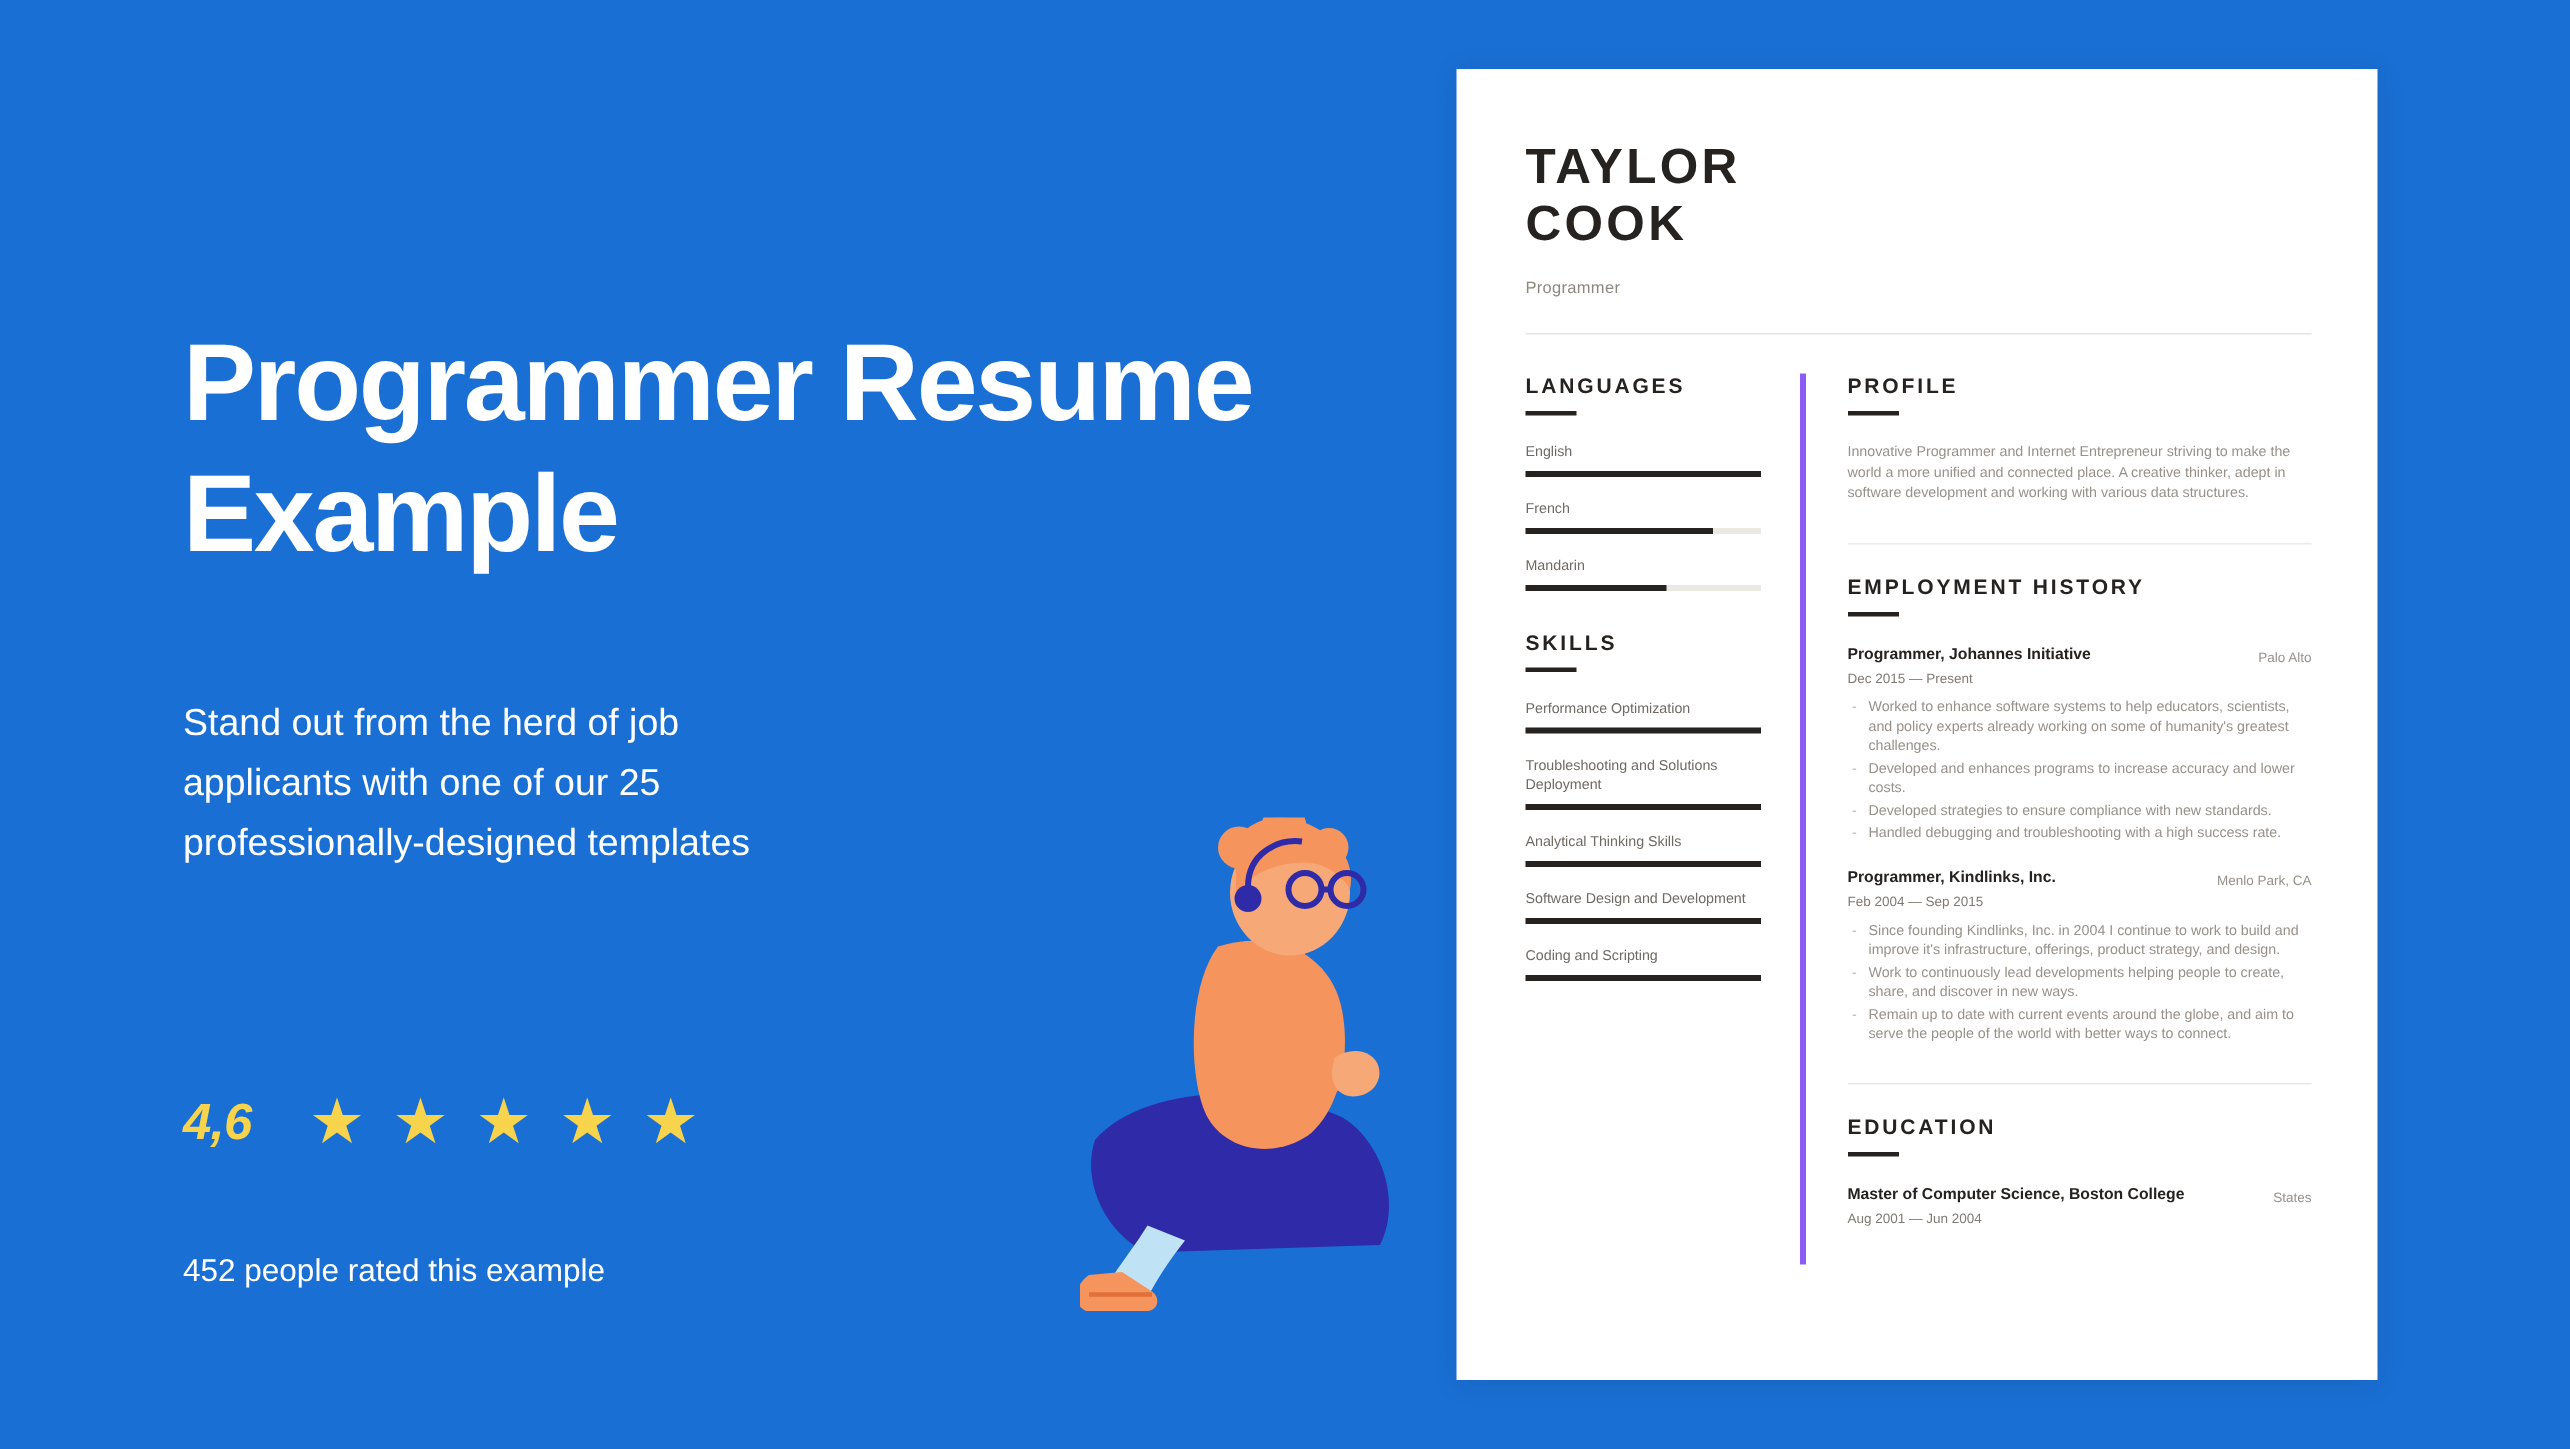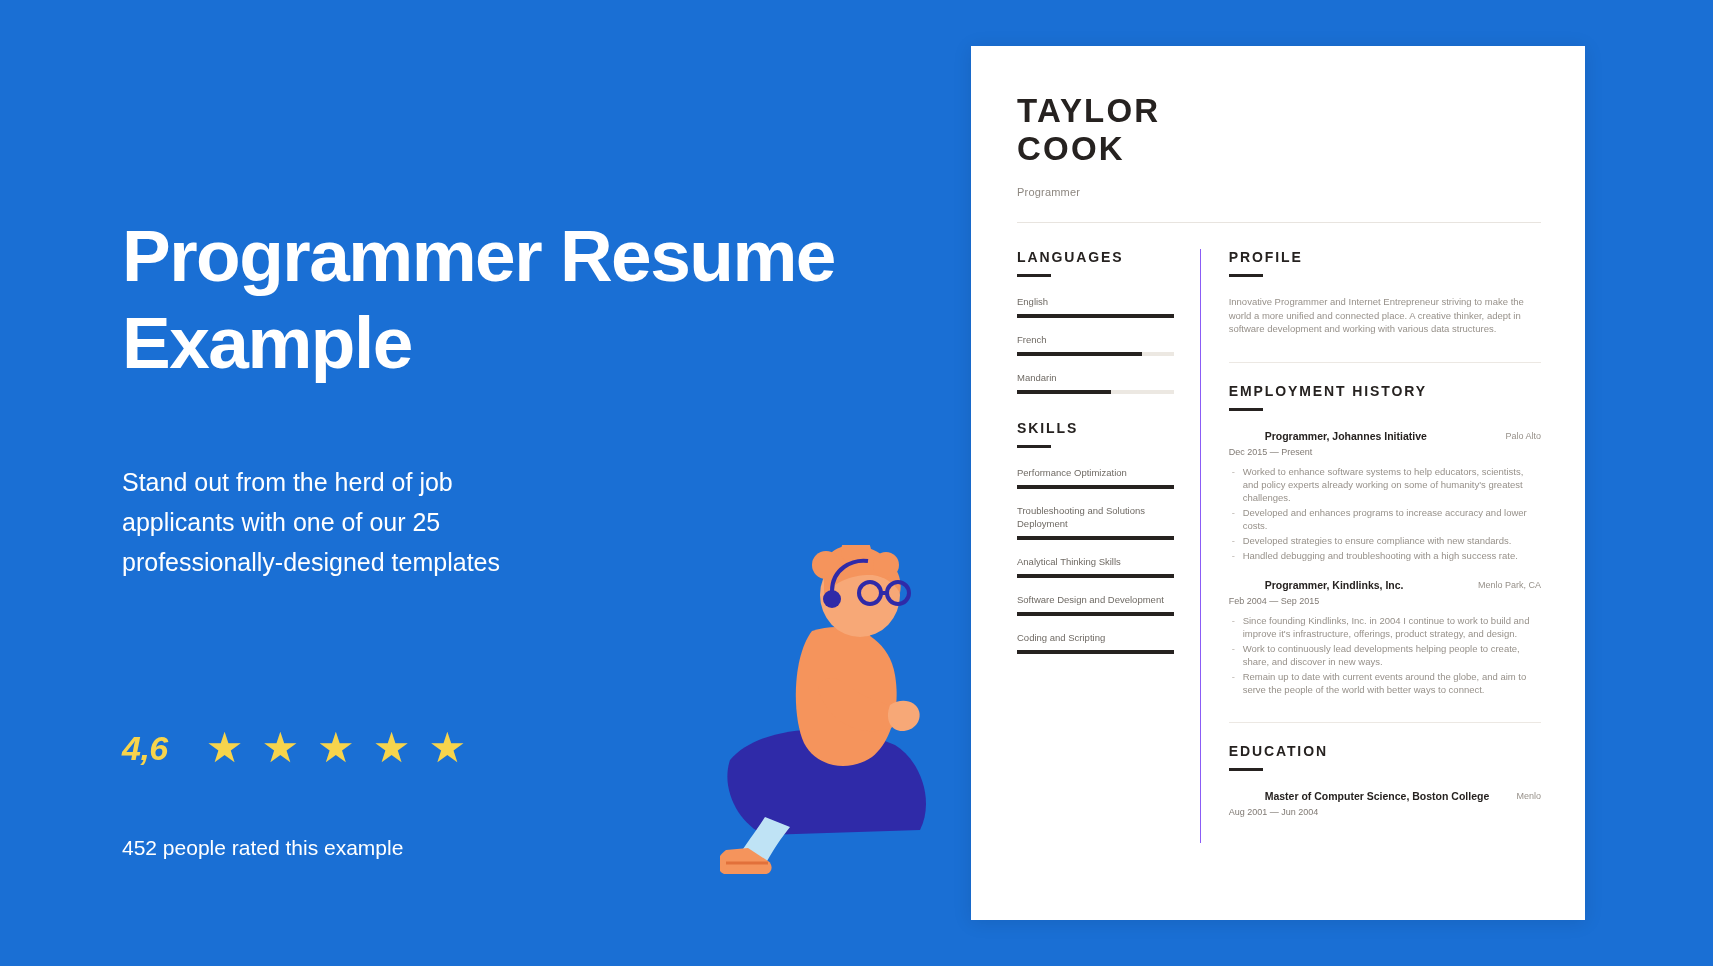--- a/index.html
+++ b/index.html
@@ -121,21 +121,21 @@
     height: 1px;
     background: #e8e4df;
   }
 
   .r-cols {
     display: flex;
     margin-top: 26px;
   }
 
   .r-left  { width: 185px; padding-right: 26px; }
-  .r-right { width: 346px; padding-left: 28px; border-left: 1px solid #8b5cf6; }
+  .r-right { width: 346px; padding-left: 28px; border-left: 4px solid #8b5cf6; }
 
   .sec-title {
     font-size: 14px;
     font-weight: bold;
     letter-spacing: 1.9px;
     color: #262220;
     text-transform: uppercase;
   }
 
   .sec-rule {
@@ -188,22 +188,21 @@
     font-size: 9.5px;
     line-height: 13.5px;
     color: #97918a;
   }
 
   .job { margin-bottom: 16px; }
 
   .job-head {
     display: flex;
     justify-content: space-between;
-    align-items: center;
-    margin-left: 36px;
+    align-items: flex-end;
   }
 
   .job-title {
     font-size: 10.5px;
     font-weight: bold;
     color: #262220;
     line-height: 14px;
     max-width: 255px;
   }
 
@@ -419,21 +418,21 @@
 
       <div class="sep-rule"></div>
 
       <div class="sec-block">
         <div class="sec-title">EDUCATION</div>
         <div class="sec-rule"></div>
         <div>
     <div class="job">
       <div class="job-head">
         <div class="job-title">Master of Computer Science, Boston College</div>
-        <div class="job-loc">Menlo</div>
+        <div class="job-loc">States</div>
       </div>
       <div class="job-date">Aug 2001 — Jun 2004</div>
 
     </div>
           </div>
       </div>
 
     </div>
   </div>
 </div>

